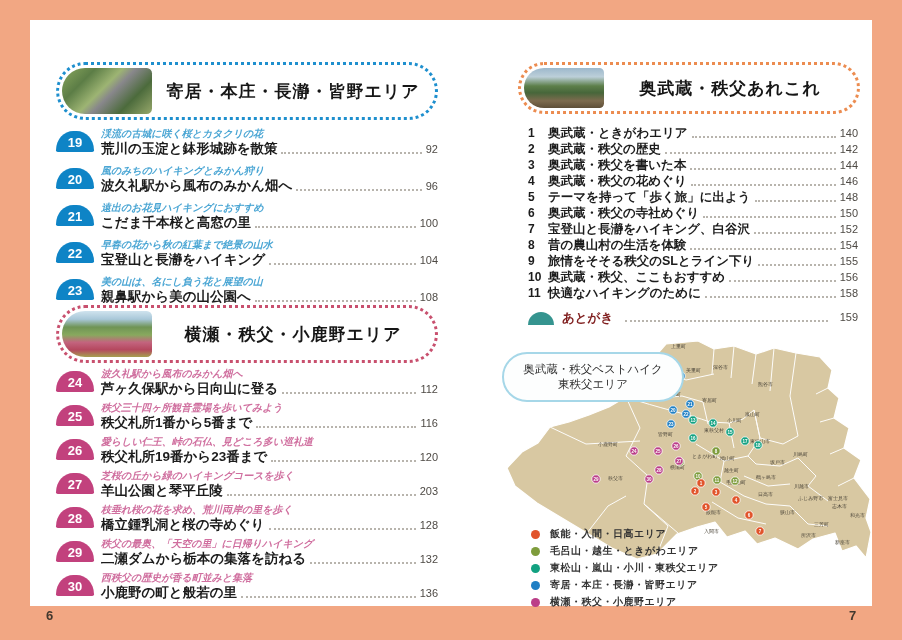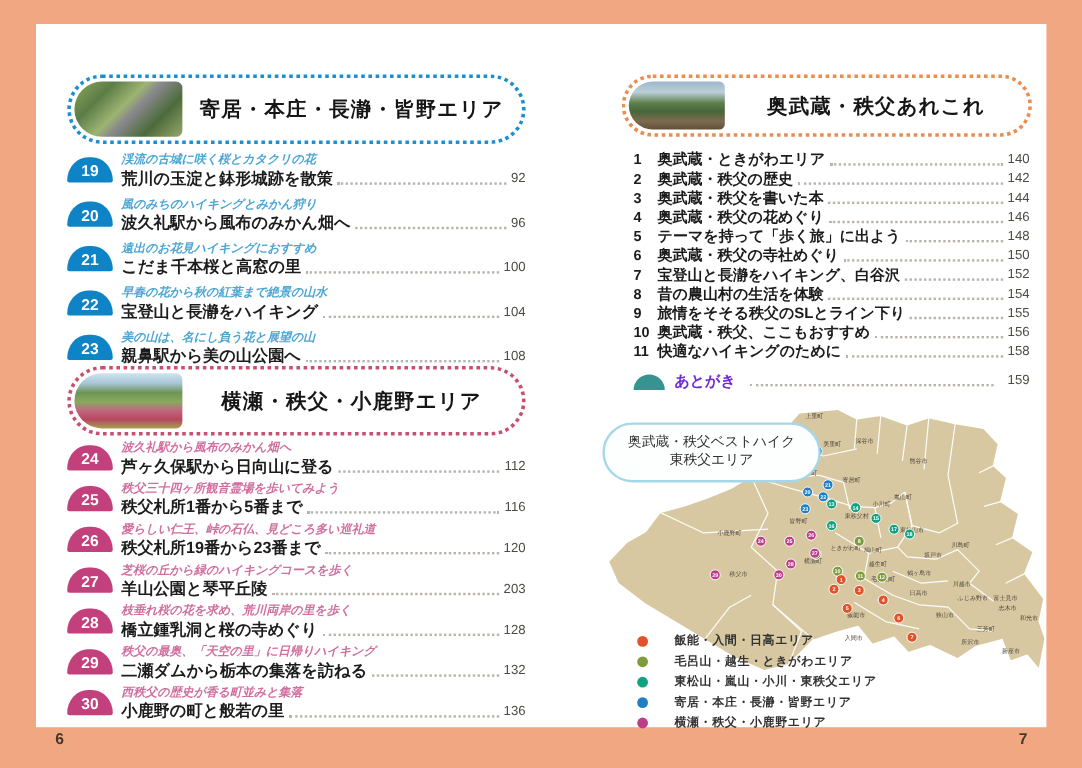--- a/index.html
+++ b/index.html
@@ -35,31 +35,31 @@
   .etitle{font-size:13.5px;font-weight:bold;color:#1c1c1c;white-space:nowrap;line-height:17px;}
   .leader{flex:1;margin:0 4px 3px;border-bottom:2px dotted #b8b4ad;min-width:10px;}
   .pg{font-size:11px;color:#4e4a45;line-height:15px;}
 
   
   .ritem{position:absolute;left:528px;width:330px;display:flex;align-items:flex-end;}
   .rno{flex:0 0 20px;font-size:12px;font-weight:bold;color:#1c1c1c;line-height:15px;}
   .rtitle{font-size:12.5px;font-weight:bold;color:#1c1c1c;white-space:nowrap;line-height:15px;}
   .after{position:absolute;left:528px;top:310px;width:330px;display:flex;align-items:flex-end;gap:8px;}
   .dome{flex:0 0 26px;height:13px;background:#35948F;border-radius:13px 13px 0 0;}
-  .atitle{font-size:12.5px;font-weight:bold;color:#6d28d9;line-height:14px;}
+  .atitle{font-size:12.5px;font-weight:bold;color:#7f1d1d;line-height:14px;}
 
   
   #mapsvg{position:absolute;left:498px;top:336px;z-index:1;}
   #mapsvg .town{font-size:5px;fill:#4c463a;font-family:"Liberation Sans",sans-serif;}
   #mapsvg .dotno{font-size:4.5px;fill:#ffffff;font-weight:bold;text-anchor:middle;font-family:"Liberation Sans",sans-serif;}
   .mapcap{position:absolute;left:502px;top:352px;width:178px;height:46px;border:2px solid #A6D7E8;border-radius:26px;
           background:#fdfefe;display:flex;flex-direction:column;justify-content:center;text-align:center;
           font-size:11.5px;font-weight:normal;color:#2e2e2e;z-index:3;line-height:15px;}
   .legend{position:absolute;left:531px;top:527px;z-index:3;}
-  .lrow{display:flex;align-items:center;gap:22px;margin-bottom:3px;}
+  .lrow{display:flex;align-items:center;gap:10px;margin-bottom:3px;}
   .ldot{width:9px;height:9px;border-radius:50%;flex:0 0 9px;}
   .lrow span:last-child{font-size:10px;font-weight:bold;color:#333;letter-spacing:0.5px;}
 </style>
 </head>
 <body>
 
 <div class="spread"></div>
 <div class="pageno" id="pageno-left">6</div>
 <div class="pageno" id="pageno-right">7</div>
 

